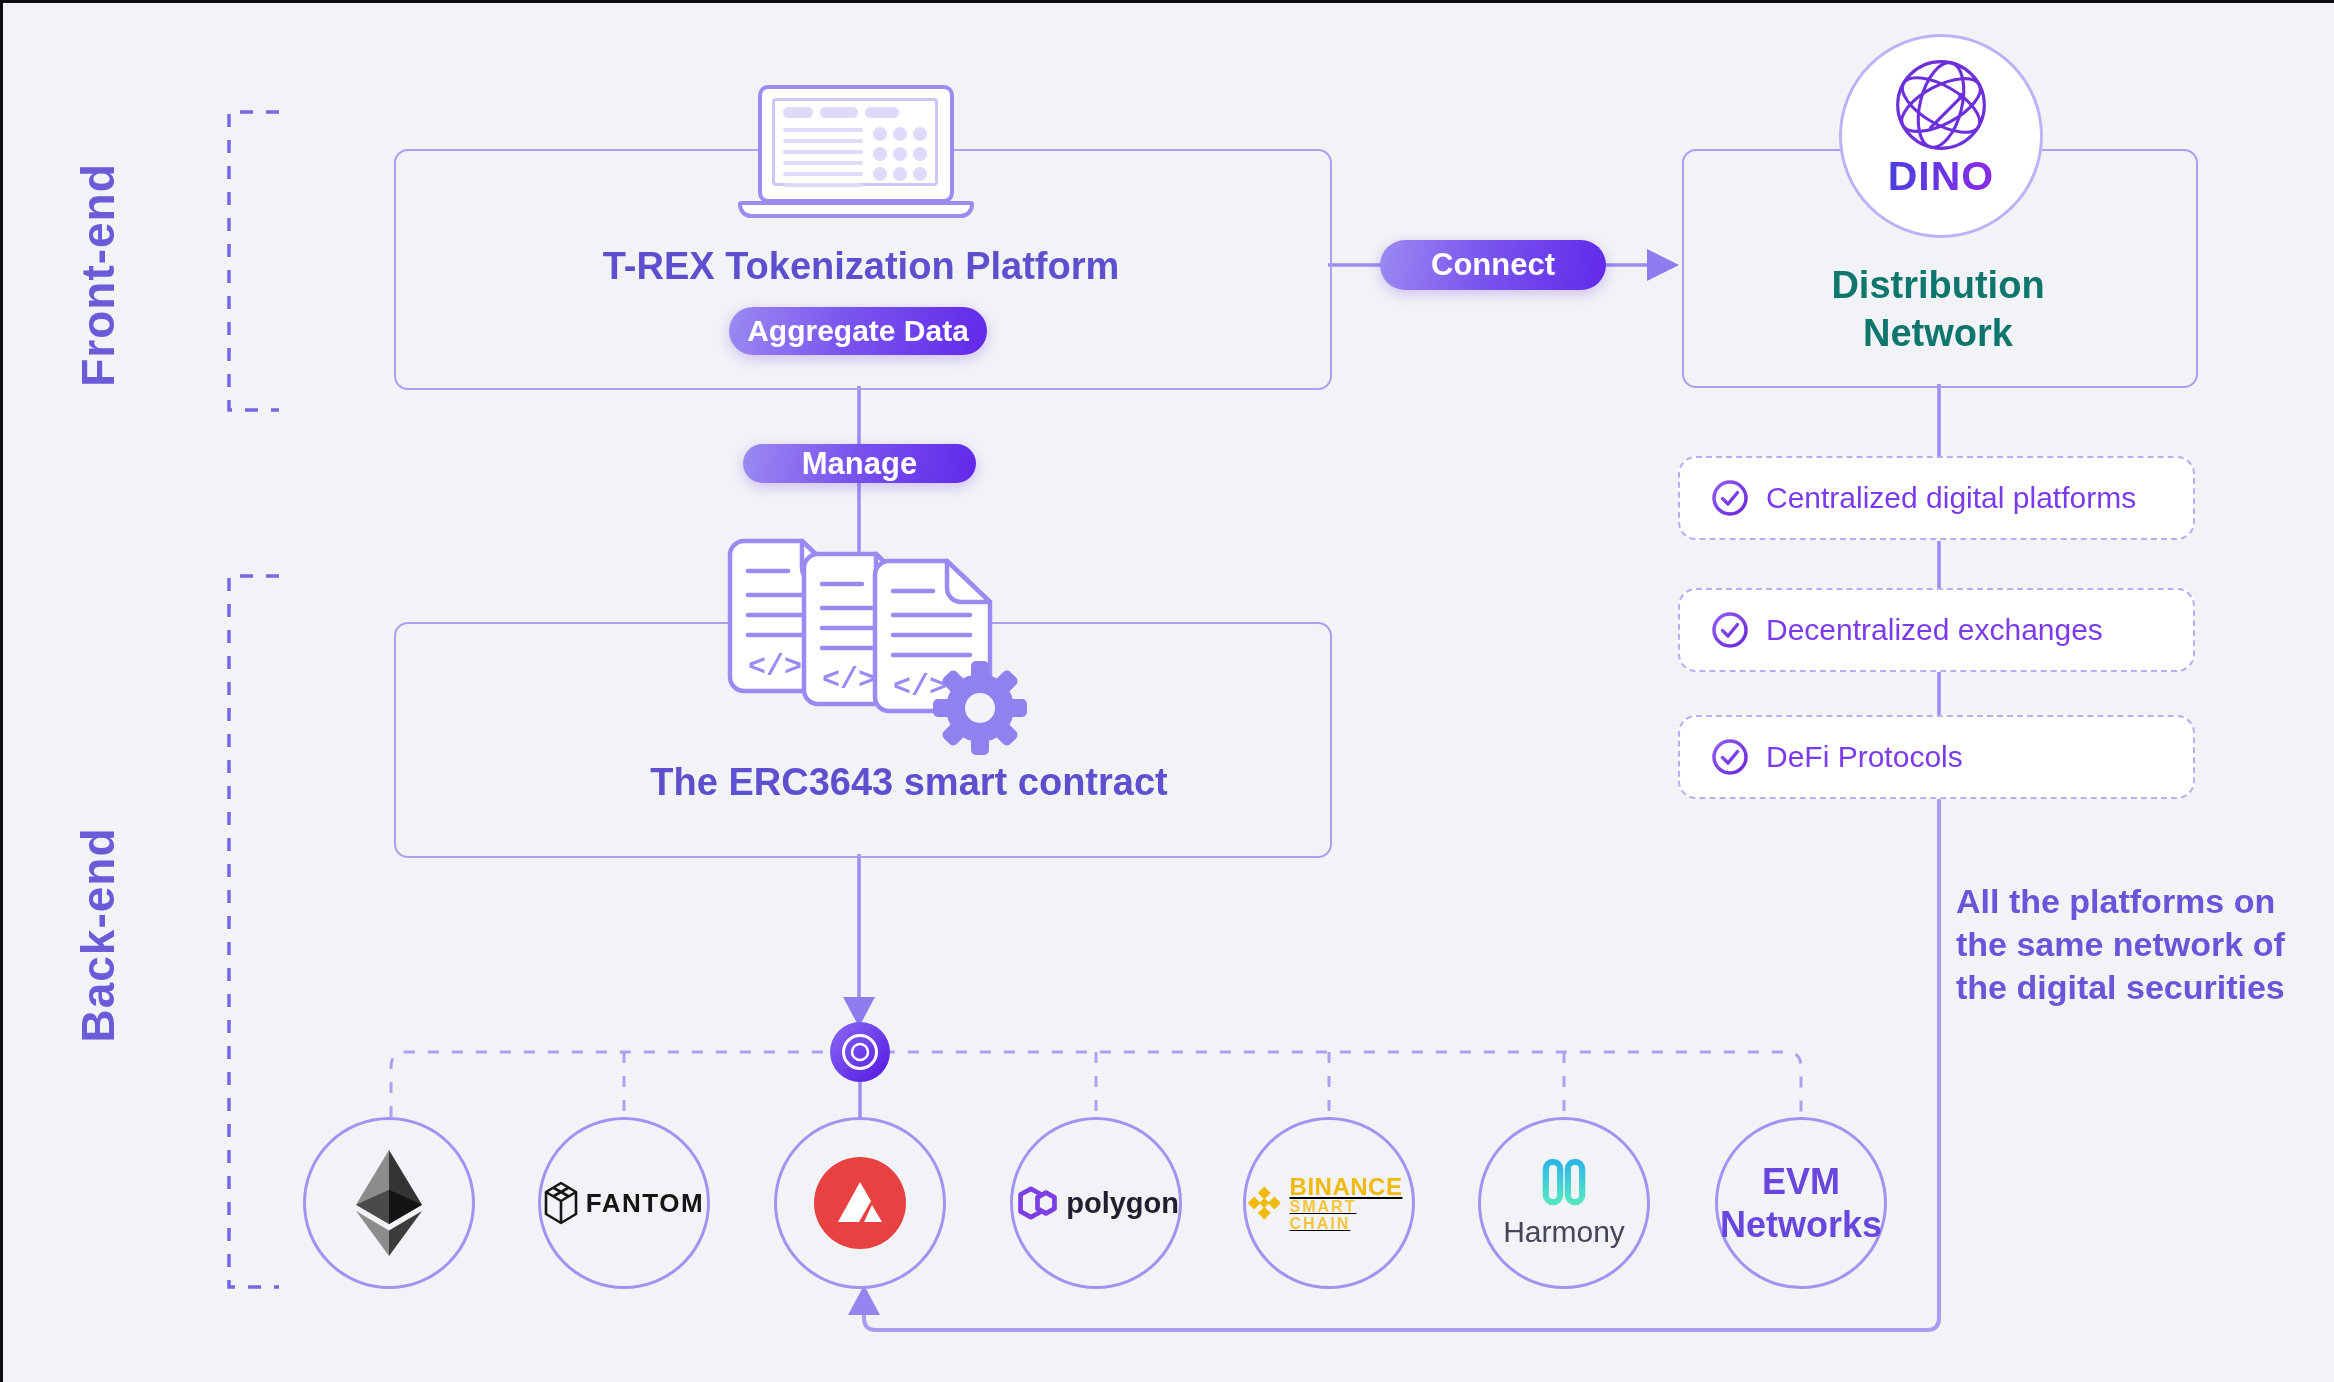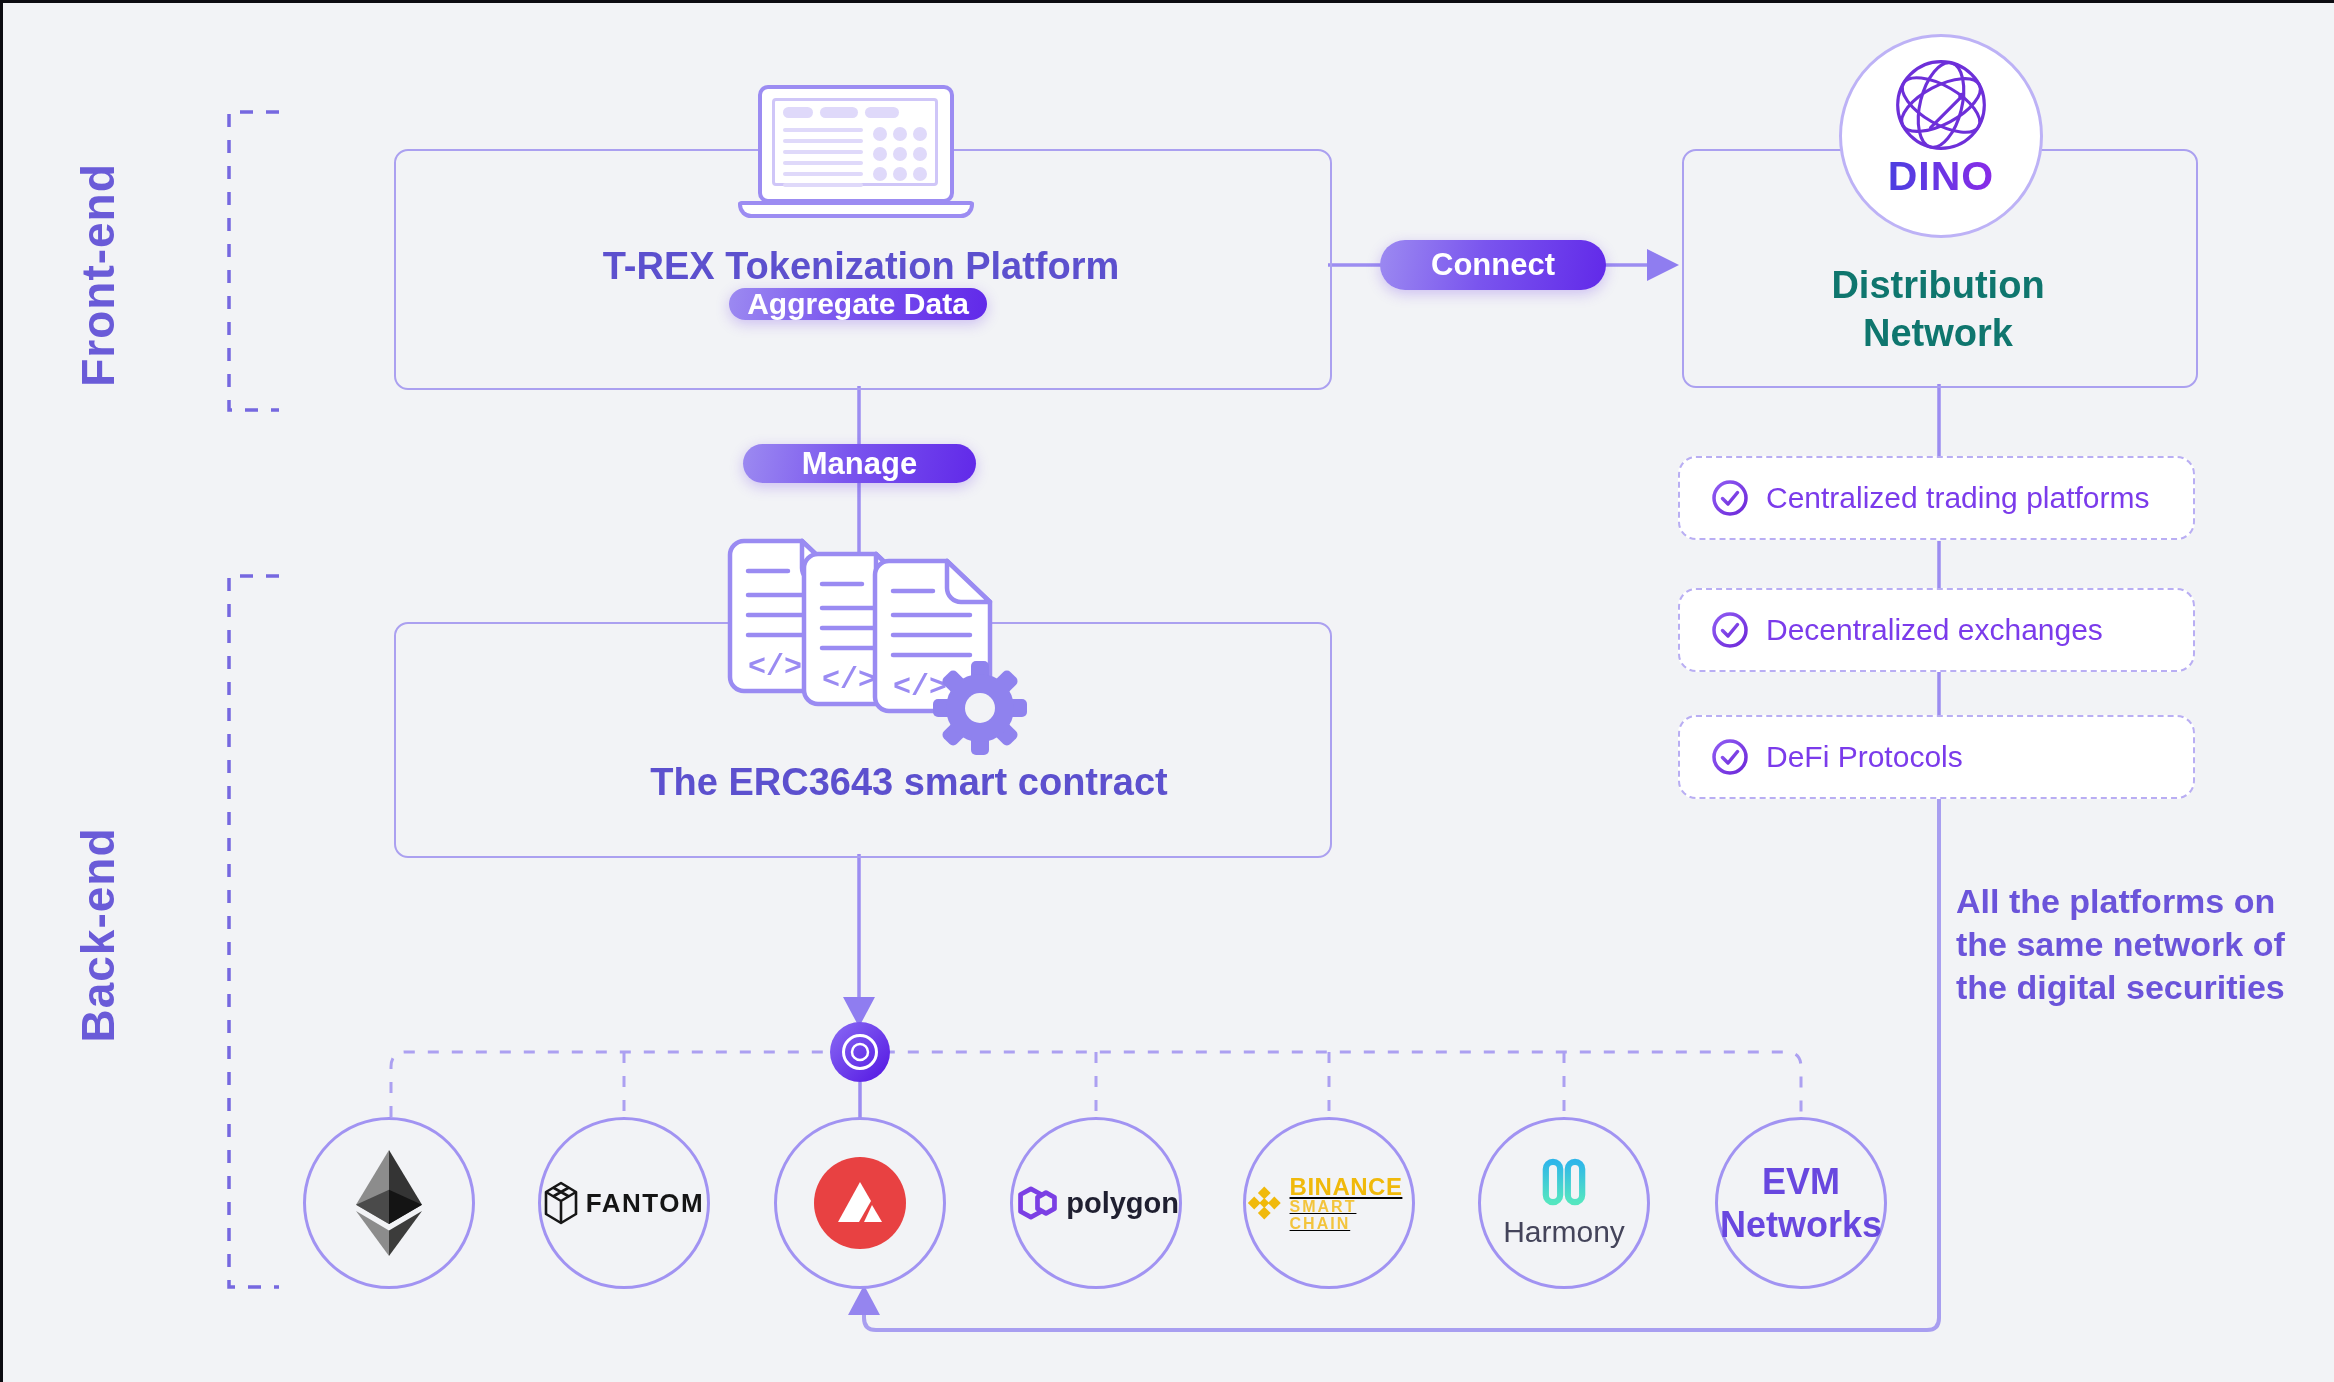--- a/index.html
+++ b/index.html
@@ -122,21 +122,21 @@
       <circle cx="857" cy="1049" r="16.5" fill="none" stroke="#fff" stroke-width="3"></circle>
       <circle cx="857" cy="1049" r="8" fill="none" stroke="#fff" stroke-width="2.5"></circle>
     </g>
   </svg>
 
   <div class="side-label" style="left:95px;top:272px;">Front-end</div>
   <div class="side-label" style="left:95px;top:932px;">Back-end</div>
 
   <div class="box" style="left:391px;top:146px;width:934px;height:237px;"></div>
   <div class="hd" style="left:858px;top:242px;">T-REX Tokenization Platform</div>
-  <div class="pill" style="left:726px;top:285px;width:258px;height:32px;">Aggregate Data</div>
+  <div class="pill" style="left:726px;top:304px;width:258px;height:48px;">Aggregate Data</div>
 
   <div>
     <div class="laptop-screen">
       <div class="laptop-inner">
         <div class="lp-pills">
             <span style="width:30px"></span>
             <span style="width:38px"></span>
             <span style="width:34px"></span>
           </div>
         <div class="lp-cols">
@@ -224,21 +224,21 @@
     <svg width="40" height="40" viewBox="0 0 40 40">
       <defs>
           <linearGradient id="cg1" x1="0" y1="0" x2="1" y2="1">
             <stop offset="0" stop-color="#8F5CF3"></stop>
             <stop offset="1" stop-color="#6D28D9"></stop>
           </linearGradient>
         </defs>
       <circle cx="20" cy="20" r="16" fill="none" stroke="url(#cg1)" stroke-width="3.5"></circle>
       <path d="M12.5 20.5 L18 26 L27.5 14.5" fill="none" stroke="url(#cg1)" stroke-width="3.5" stroke-linecap="round" stroke-linejoin="round"></path>
     </svg>
-    <span class="txt">Centralized trading platforms</span>
+    <span class="txt">Centralized digital platforms</span>
   </div>
   <div class="channel" style="top:585px;">
     <svg width="40" height="40" viewBox="0 0 40 40">
       <defs>
           <linearGradient id="cg2" x1="0" y1="0" x2="1" y2="1">
             <stop offset="0" stop-color="#8F5CF3"></stop>
             <stop offset="1" stop-color="#6D28D9"></stop>
           </linearGradient>
         </defs>
       <circle cx="20" cy="20" r="16" fill="none" stroke="url(#cg2)" stroke-width="3.5"></circle>

